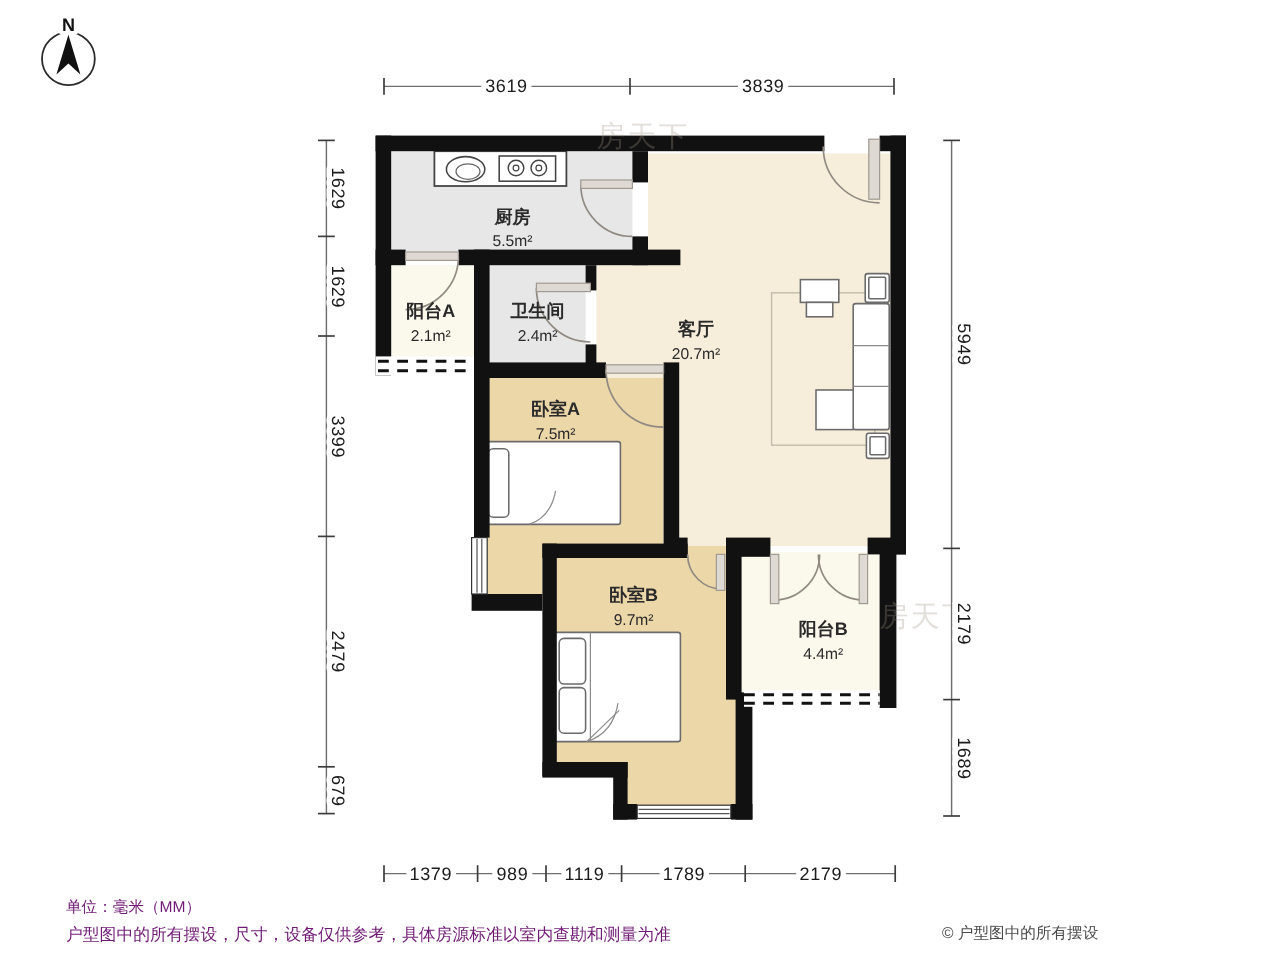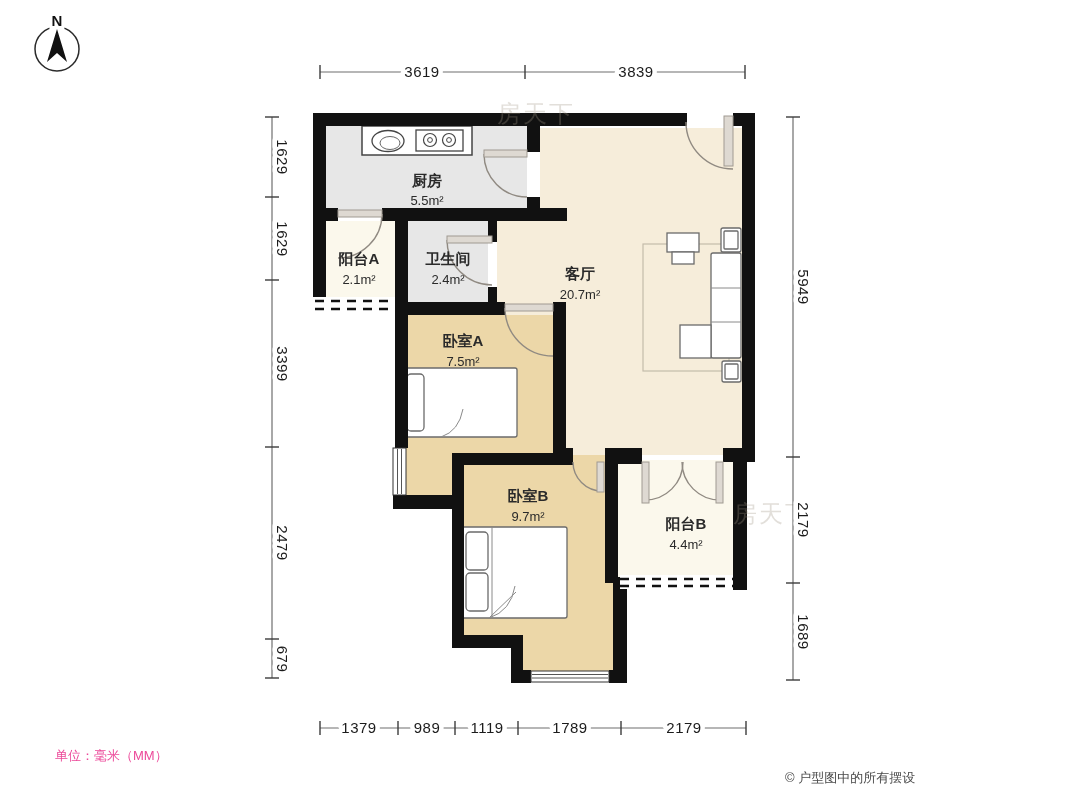--- a/index.html
+++ b/index.html
@@ -17,21 +17,21 @@
   .room-area{font-size:13px;fill:#2a2a2a;}
   .door-leaf{fill:#ded9d2;stroke:#a09a92;stroke-width:1;}
   .door-arc{fill:none;stroke:#908a82;stroke-width:1.4;}
   .furn{fill:#ffffff;stroke:#6b6b6b;stroke-width:1.3;}
   .furn-line{stroke:#8a8a8a;stroke-width:1;fill:none;}
   .win{fill:#ffffff;stroke:#333333;stroke-width:1;}
   .win-line{stroke:#555555;stroke-width:1;}
   .rail{stroke:#111111;stroke-width:2.4;stroke-dasharray:9 7;}
   .rail-bg{fill:#ffffff;}
   .wm{font-size:24px;fill:rgba(158,148,132,0.30);letter-spacing:2px;}
-  .footer-text{position:absolute;color:#ec4899;white-space:nowrap;}
+  .footer-text{position:absolute;color:#701a75;white-space:nowrap;}
   #footer-units{left:55px;top:747px;font-size:13px;}
   #footer-disclaimer{left:55px;top:770px;font-size:14px;}
   #footer-copyright{left:785px;top:769px;font-size:13px;color:#4a4a4a;}
   .compass-n{font-size:15px;font-weight:600;fill:#111;stroke:#fff;stroke-width:6px;
              paint-order:stroke;}
 </style>
 </head>
 <body>
 
 <div id="stage">
@@ -242,14 +242,15 @@
     <line x1="746" y1="721" x2="746" y2="735" class="dim-tick"></line>
     <text x="359" y="733" text-anchor="middle" class="dim-label">1379</text>
     <text x="427" y="733" text-anchor="middle" class="dim-label">989</text>
     <text x="487" y="733" text-anchor="middle" class="dim-label">1119</text>
     <text x="570" y="733" text-anchor="middle" class="dim-label">1789</text>
     <text x="684" y="733" text-anchor="middle" class="dim-label">2179</text>
   </g>
 </svg>
 
   <div class="footer-text" id="footer-units">单位：毫米（MM）</div>
+  <div class="footer-text" id="footer-disclaimer">户型图中的所有摆设，尺寸，设备仅供参考，具体房源标准以室内查勘和测量为准</div>
   <div class="footer-text" id="footer-copyright">© 户型图中的所有摆设</div>
 </div>
 
 </body></html>

